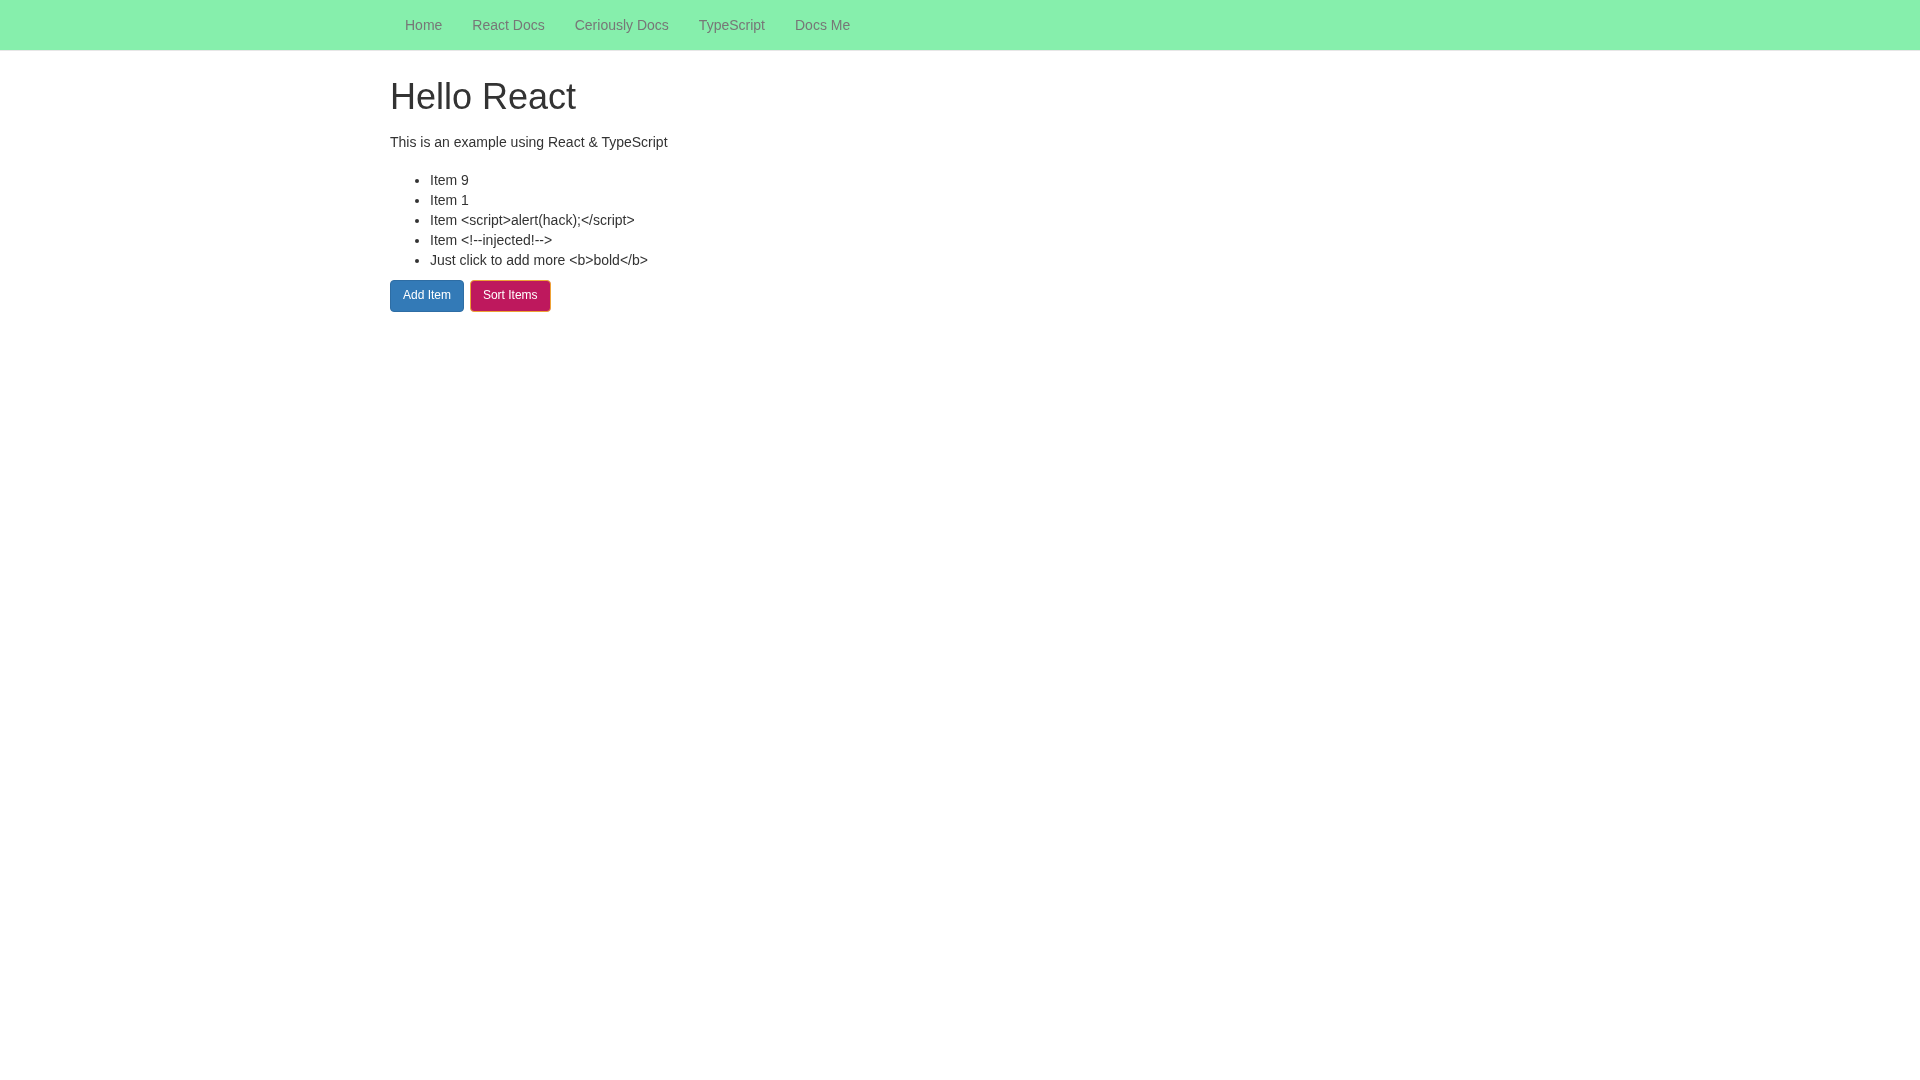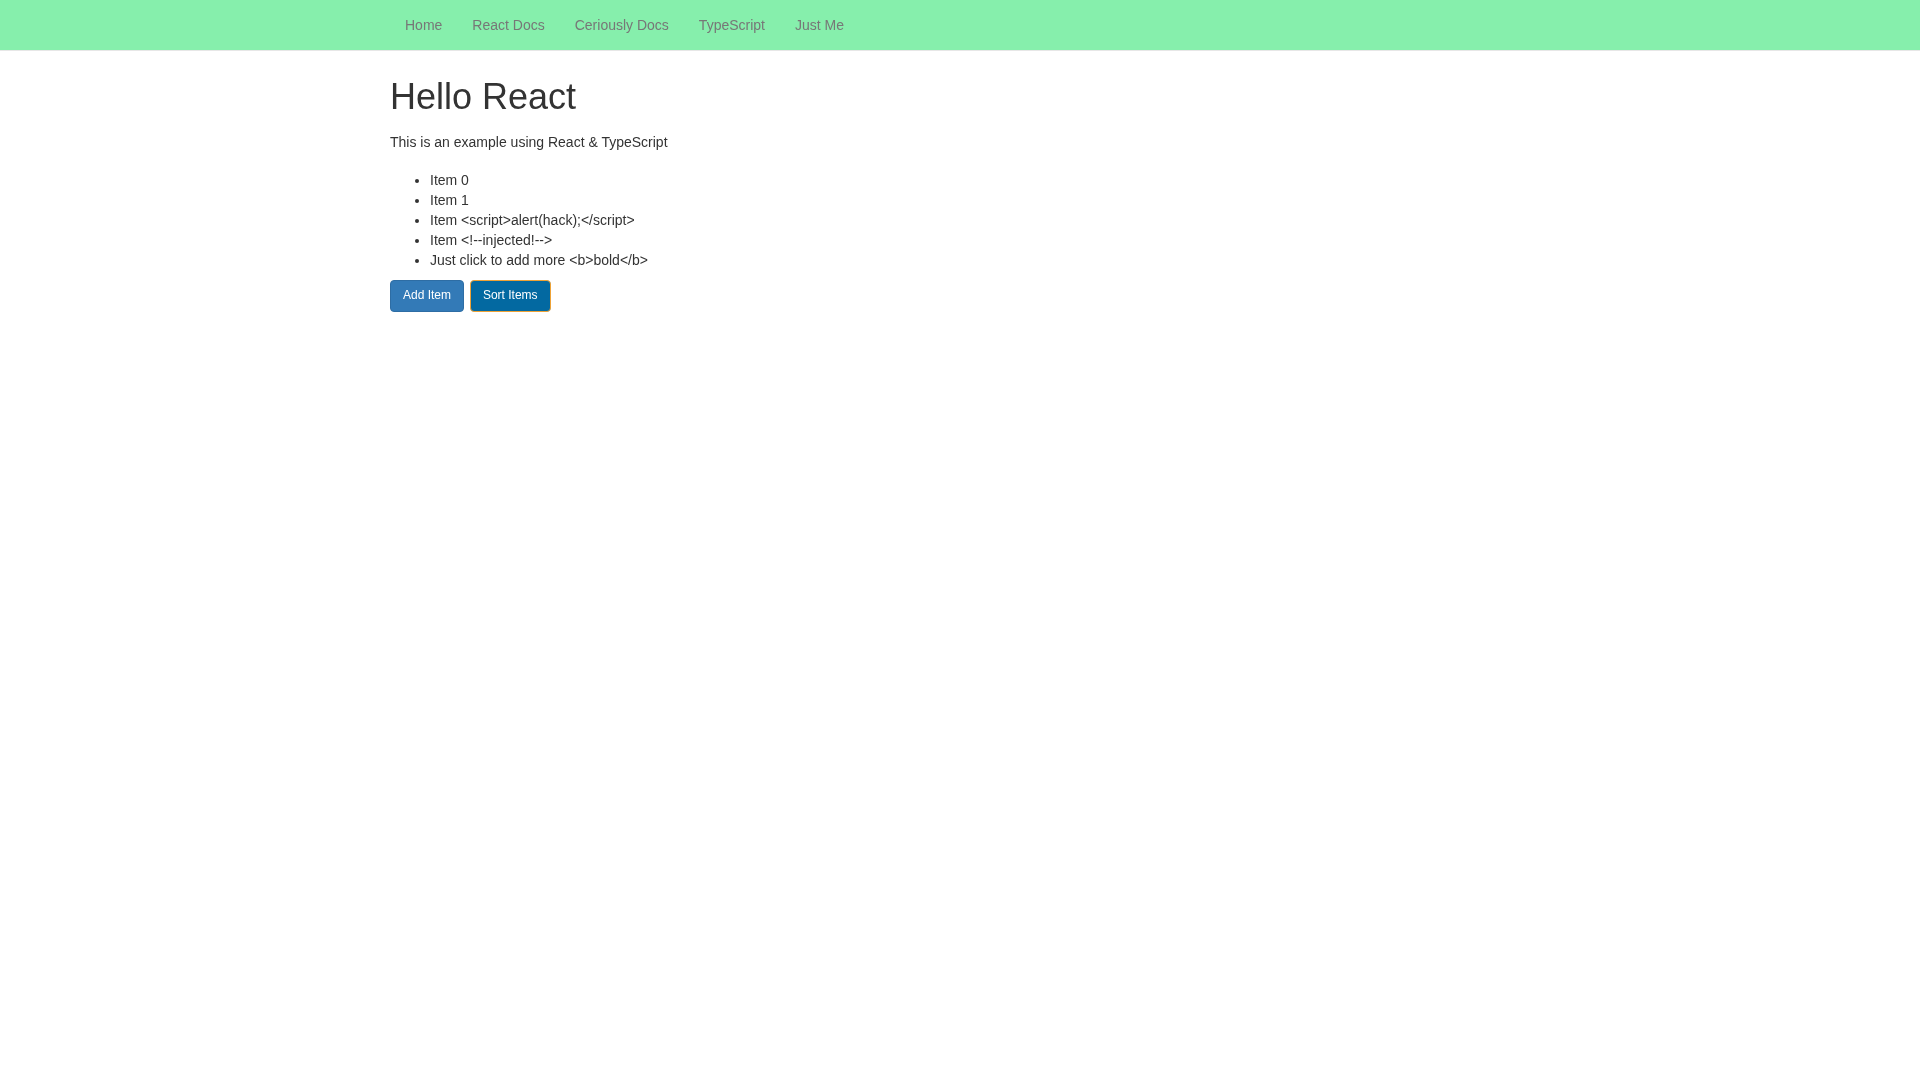--- a/index.html
+++ b/index.html
@@ -81,21 +81,21 @@
       border: 1px solid transparent;
       border-radius: 4px;
       color: #fff;
       margin-right: 2px;
     }
     .btn-primary {
       background-color: #337ab7;
       border-color: #2e6da4;
     }
     .btn-warning {
-      background-color: #0369a1;
+      background-color: #be185d;
       border-color: #eea236;
       text-align: center;
     }
     .button-row {
       margin-top: 5px;
     }
   </style>
 </head>
 <body>
 
@@ -108,31 +108,31 @@
       <li class="nav-item">
           <a class="nav-link">React Docs</a>
         </li>
       <li class="nav-item">
           <a class="nav-link">Ceriously Docs</a>
         </li>
       <li class="nav-item">
           <a class="nav-link">TypeScript</a>
         </li>
       <li class="nav-item">
-          <a class="nav-link">Just Me</a>
+          <a class="nav-link">Docs Me</a>
         </li>
     </ul>
   </div>
 </nav>
 
 <div class="container">
   <h1>Hello React</h1>
   <p class="subtitle">This is an example using React &amp; TypeScript</p>
   <ul class="item-list">
-    <li>Item 0</li>
+    <li>Item 9</li>
     <li>Item 1</li>
     <li>Item &lt;script&gt;alert(hack);&lt;/script&gt;</li>
     <li>Item &lt;!--injected!--&gt;</li>
     <li>Just click to add more &lt;b&gt;bold&lt;/b&gt;</li>
   </ul>
   <div class="button-row">
     <button class="btn btn-primary">Add Item</button>
     <button class="btn btn-warning">Sort Items</button>
   </div>
 </div>

